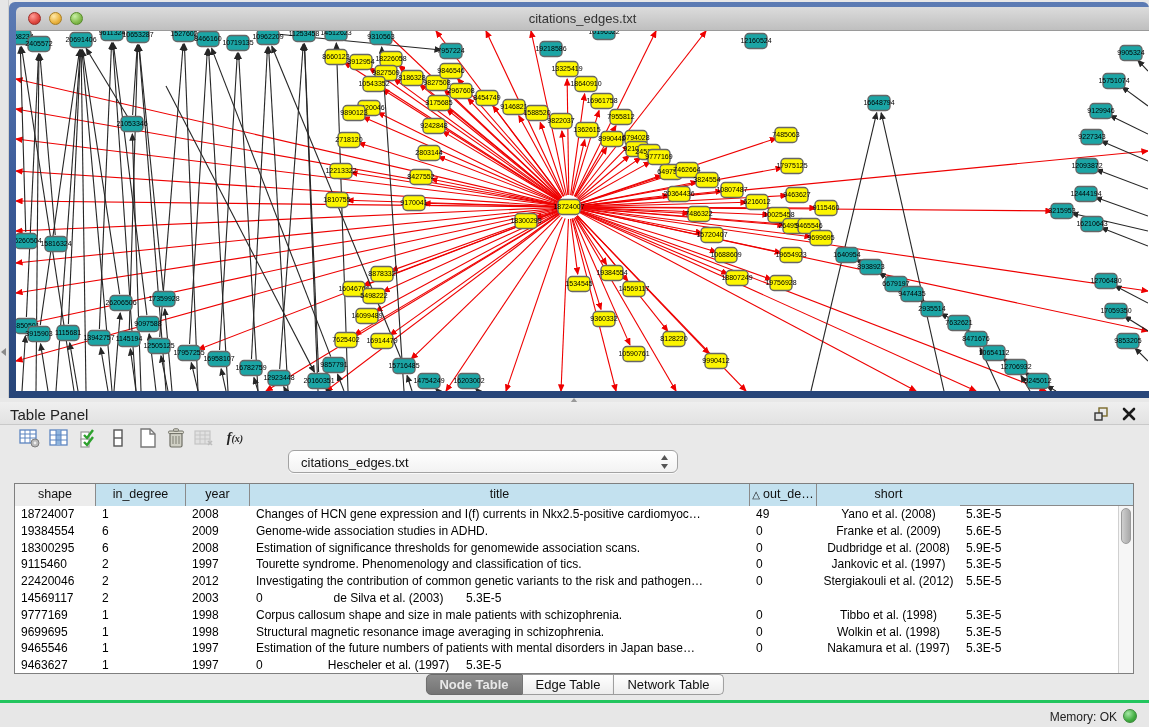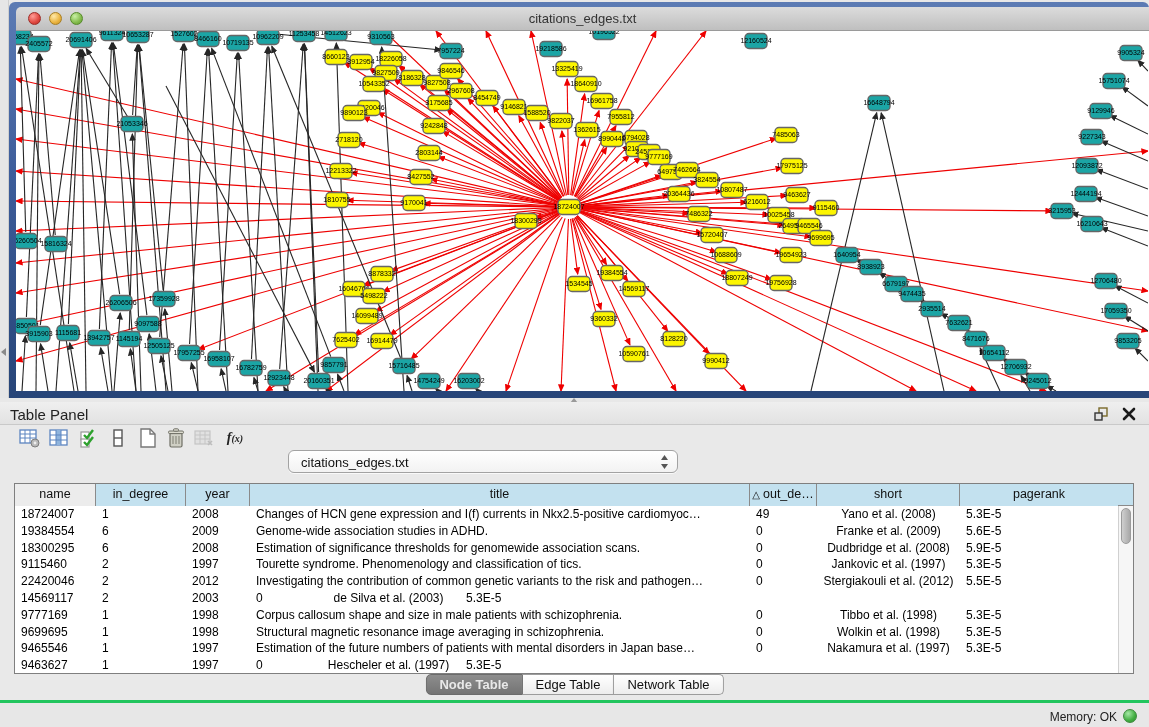--- a/index.html
+++ b/index.html
@@ -869,27 +869,26 @@
       <span class="arrows">
         <svg width="9" height="16" viewBox="0 0 9 16">
           <path d="M4.5,1 L8,6 H1 Z" fill="#555"></path>
           <path d="M4.5,15 L1,10 H8 Z" fill="#555"></path>
         </svg>
       </span>
     </div>
 
     <div class="tablebox">
       <div class="thead">
-          <div class="hcell first" style="width: 81px;">name</div>
+          <div class="hcell first" style="width: 81px;">shape</div>
           <div class="hcell" style="width: 90px;">in_degree</div>
           <div class="hcell" style="width: 64px;">year</div>
           <div class="hcell" style="width: 500px;">title</div>
           <div class="hcell" style="width: 67px;"><span class="sort-glyph">△</span>out_de…</div>
           <div class="hcell" style="width: 143px;">short</div>
-          <div class="hcell" style="width: 158px;">pagerank</div>
         </div>
       <div class="tbody">
           <div class="trow">
             <div class="tcell" style="width: 81px;">18724007</div>
             <div class="tcell" style="width: 90px;">1</div>
             <div class="tcell" style="width: 64px;">2008</div>
             <div class="tcell" style="width: 500px;">Changes of HCN gene expression and I(f) currents in Nkx2.5-positive cardiomyoc…</div>
             <div class="tcell" style="width: 67px;">49</div>
             <div class="tcell center" style="width: 143px;">Yano et al. (2008)</div>
             <div class="tcell" style="width: 158px;">5.3E-5</div>

